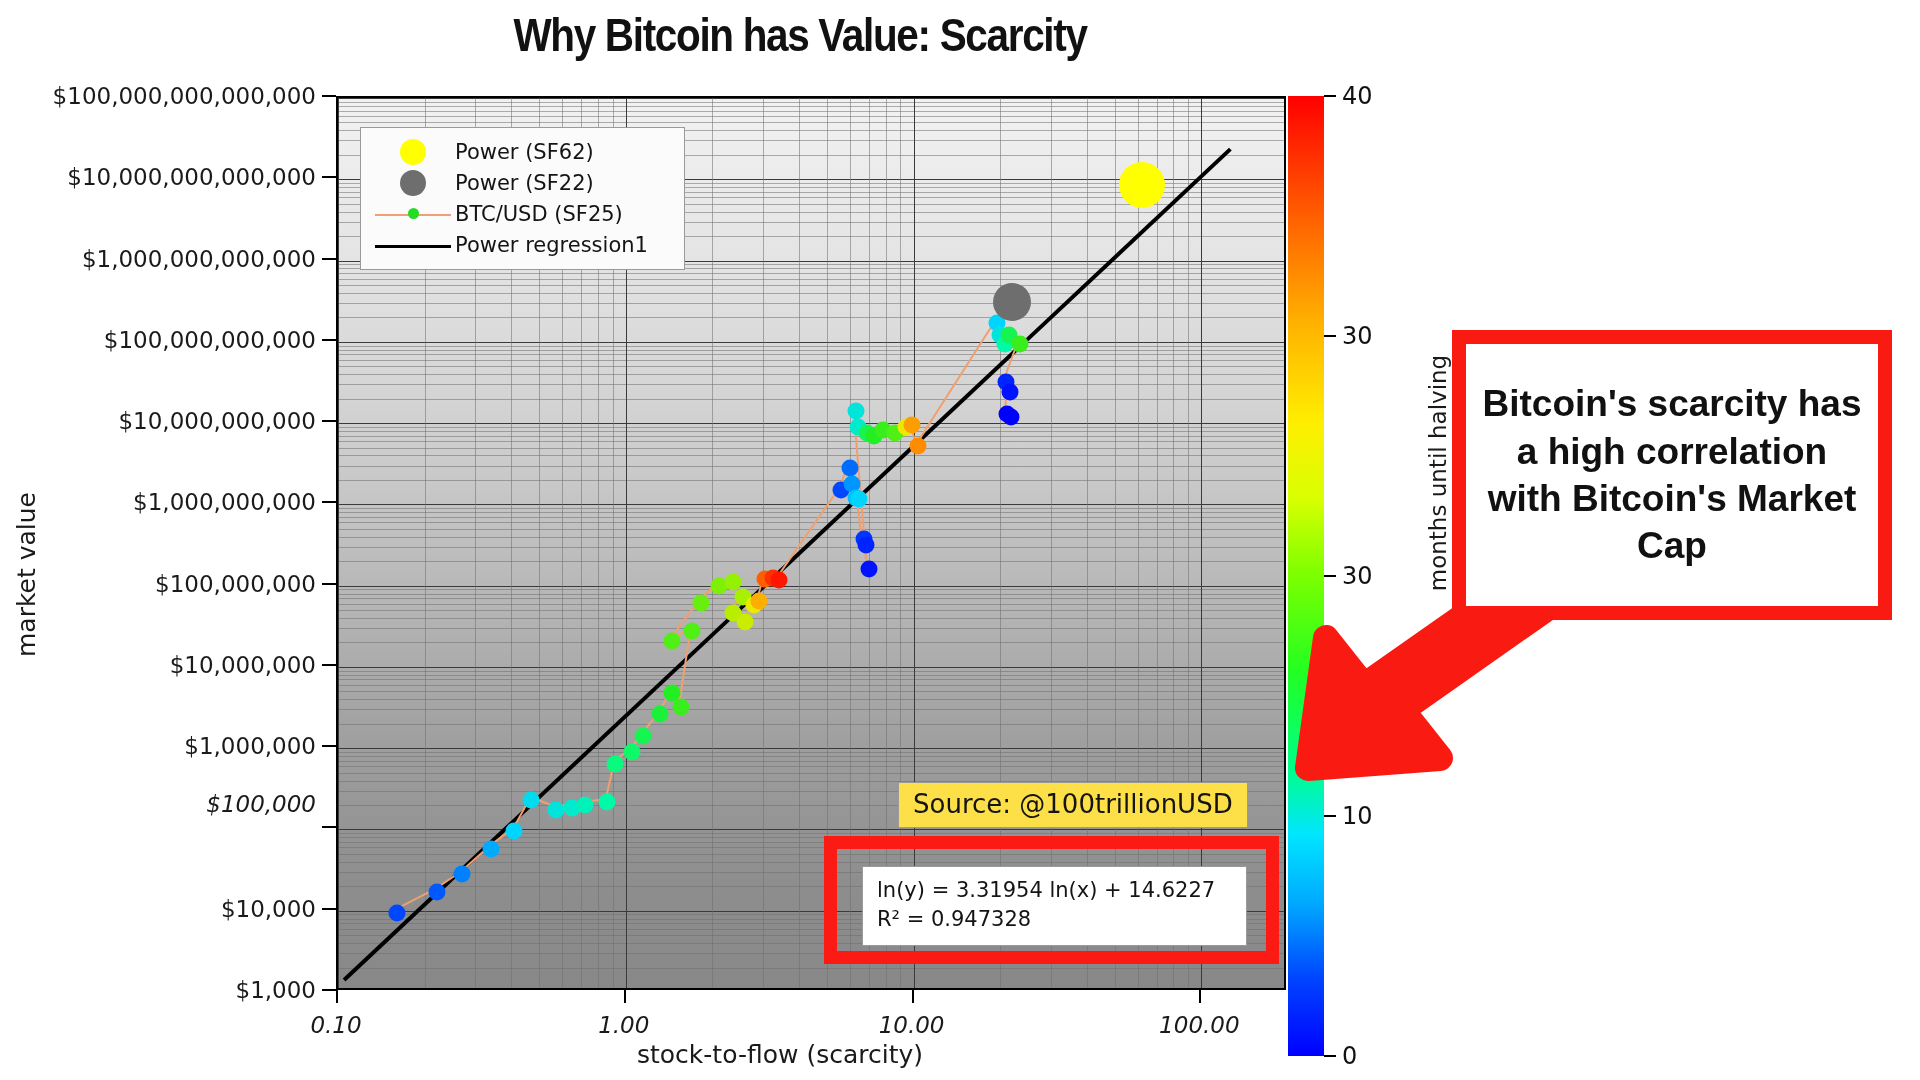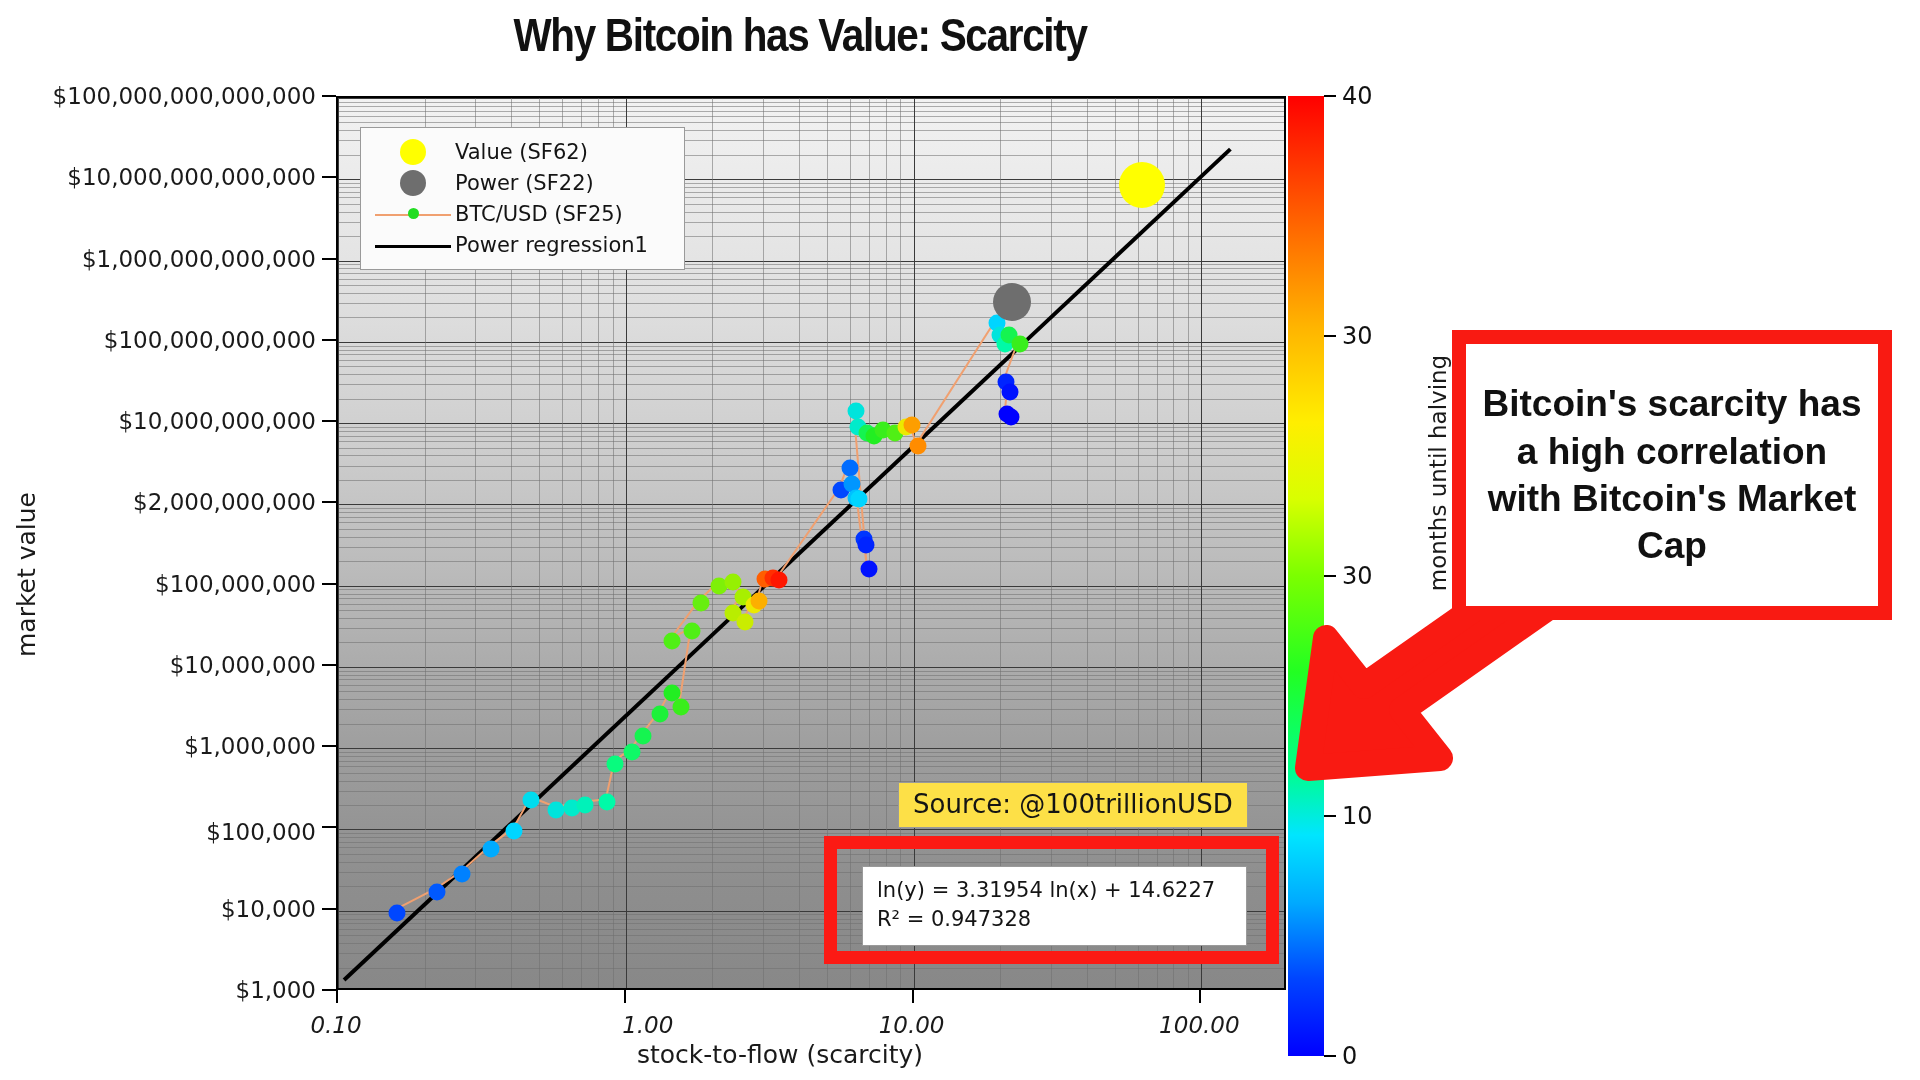--- a/index.html
+++ b/index.html
@@ -304,52 +304,52 @@
     <div class="ytick-row" style="top: 0px;">$100,000,000,000,000</div>
     <div class="ytick-mark" style="top: 0px;"></div>
     <div class="ytick-row" style="top: 81.2727px;">$10,000,000,000,000</div>
     <div class="ytick-mark" style="top: 81.2727px;"></div>
     <div class="ytick-row" style="top: 162.545px;">$1,000,000,000,000</div>
     <div class="ytick-mark" style="top: 162.545px;"></div>
     <div class="ytick-row" style="top: 243.818px;">$100,000,000,000</div>
     <div class="ytick-mark" style="top: 243.818px;"></div>
     <div class="ytick-row" style="top: 325.091px;">$10,000,000,000</div>
     <div class="ytick-mark" style="top: 325.091px;"></div>
-    <div class="ytick-row" style="top: 406.364px;">$2,000,000,000</div>
+    <div class="ytick-row" style="top: 406.364px;">$1,000,000,000</div>
     <div class="ytick-mark" style="top: 406.364px;"></div>
     <div class="ytick-row" style="top: 487.636px;">$100,000,000</div>
     <div class="ytick-mark" style="top: 487.636px;"></div>
     <div class="ytick-row" style="top: 568.909px;">$10,000,000</div>
     <div class="ytick-mark" style="top: 568.909px;"></div>
     <div class="ytick-row" style="top: 650.182px;">$1,000,000</div>
     <div class="ytick-mark" style="top: 650.182px;"></div>
-    <div class="ytick-row" style="top: 736px;">$100,000</div>
+    <div class="ytick-row" style="top: 708px; font-style: italic;">$100,000</div>
     <div class="ytick-mark" style="top: 731.455px;"></div>
     <div class="ytick-row" style="top: 812.727px; text-align: right;">$10,000</div>
     <div class="ytick-mark" style="top: 812.727px;"></div>
     <div class="ytick-row" style="top: 894px;">$1,000</div>
     <div class="ytick-mark" style="top: 894px;"></div>
   </div>
 <div id="xtick-wrap">
     <div class="xtick-row" style="left: 0px;">0.10</div>
     <div class="xtick-mark" style="left: 0px;"></div>
-    <div class="xtick-row" style="left: 287.789px; margin-left: 24px;">1.00</div>
+    <div class="xtick-row" style="left: 287.789px;">1.00</div>
     <div class="xtick-mark" style="left: 287.789px;"></div>
     <div class="xtick-row" style="left: 575.578px;">10.00</div>
     <div class="xtick-mark" style="left: 575.578px;"></div>
     <div class="xtick-row" style="left: 863.367px;">100.00</div>
     <div class="xtick-mark" style="left: 863.367px;"></div>
   </div>
 
 <div id="legend">
     <div class="leg-row">
       <div class="leg-key">
         <div class="leg-dot" style="width: 26px; height: 26px; background: rgb(255, 255, 0); position: relative;"></div>
       </div>
-      <div class="leg-txt">Value (SF62)</div>
+      <div class="leg-txt">Power (SF62)</div>
     </div>
     <div class="leg-row">
       <div class="leg-key">
         <div class="leg-dot" style="width: 26px; height: 26px; background: rgb(110, 110, 110); position: relative;"></div>
       </div>
       <div class="leg-txt">Power (SF22)</div>
     </div>
     <div class="leg-row">
       <div class="leg-key">
         <div class="leg-line" style="background: rgb(240, 160, 112); height: 2px;"></div>

